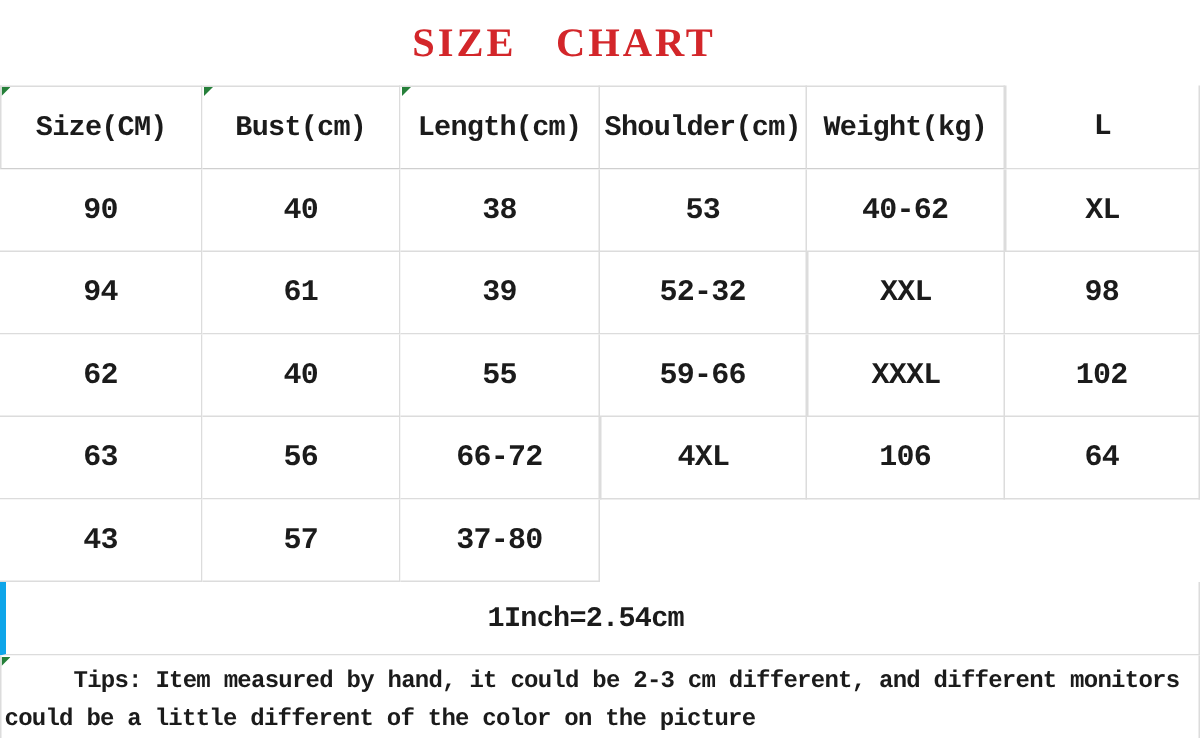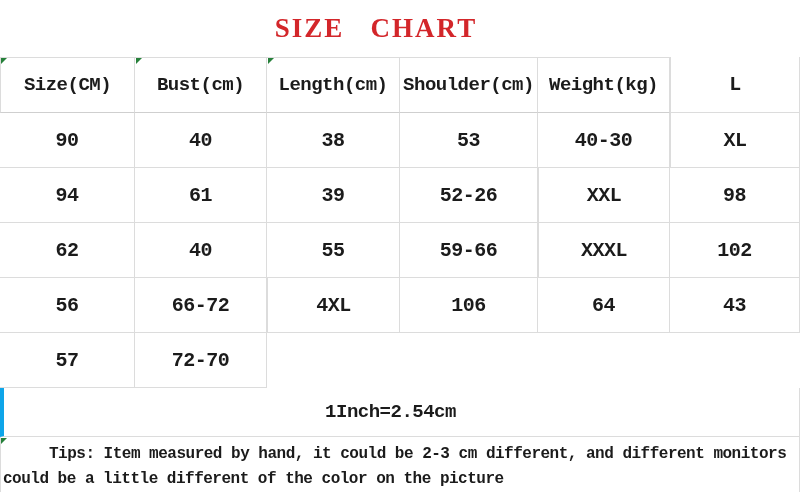--- a/index.html
+++ b/index.html
@@ -108,46 +108,47 @@
     <div class="cell header">Bust(cm)</div>
     <div class="cell header">Length(cm)</div>
     <div class="cell header">Shoulder(cm)</div>
     <div class="cell header">Weight(kg)</div>
 
     <div class="cell first-col">L</div>
     <div class="cell">90</div>
     <div class="cell">40</div>
     <div class="cell">38</div>
     <div class="cell">53</div>
-    <div class="cell">40-30</div>
+    <div class="cell">40-62</div>
 
     <div class="cell first-col">XL</div>
     <div class="cell">94</div>
     <div class="cell">61</div>
     <div class="cell">39</div>
-    <div class="cell">52-26</div>
+    <div class="cell">52-32</div>
 
     <div class="cell first-col">XXL</div>
     <div class="cell">98</div>
     <div class="cell">62</div>
     <div class="cell">40</div>
     <div class="cell">55</div>
     <div class="cell">59-66</div>
 
     <div class="cell first-col">XXXL</div>
     <div class="cell">102</div>
+    <div class="cell">63</div>
     <div class="cell">56</div>
     <div class="cell">66-72</div>
 
     <div class="cell first-col">4XL</div>
     <div class="cell">106</div>
     <div class="cell">64</div>
     <div class="cell">43</div>
     <div class="cell">57</div>
-    <div class="cell">72-70</div>
+    <div class="cell">37-80</div>
 
     <div class="cell note">1Inch=2.54cm</div>
 
     <div class="cell tips">
       <div class="tips-line1">Tips: Item measured by hand, it could be 2-3 cm different, and different monitors</div>
       <div class="tips-line2">could be a little different of the color on the picture</div>
     </div>
   </div>
 
   <div class="flag f1"></div>

